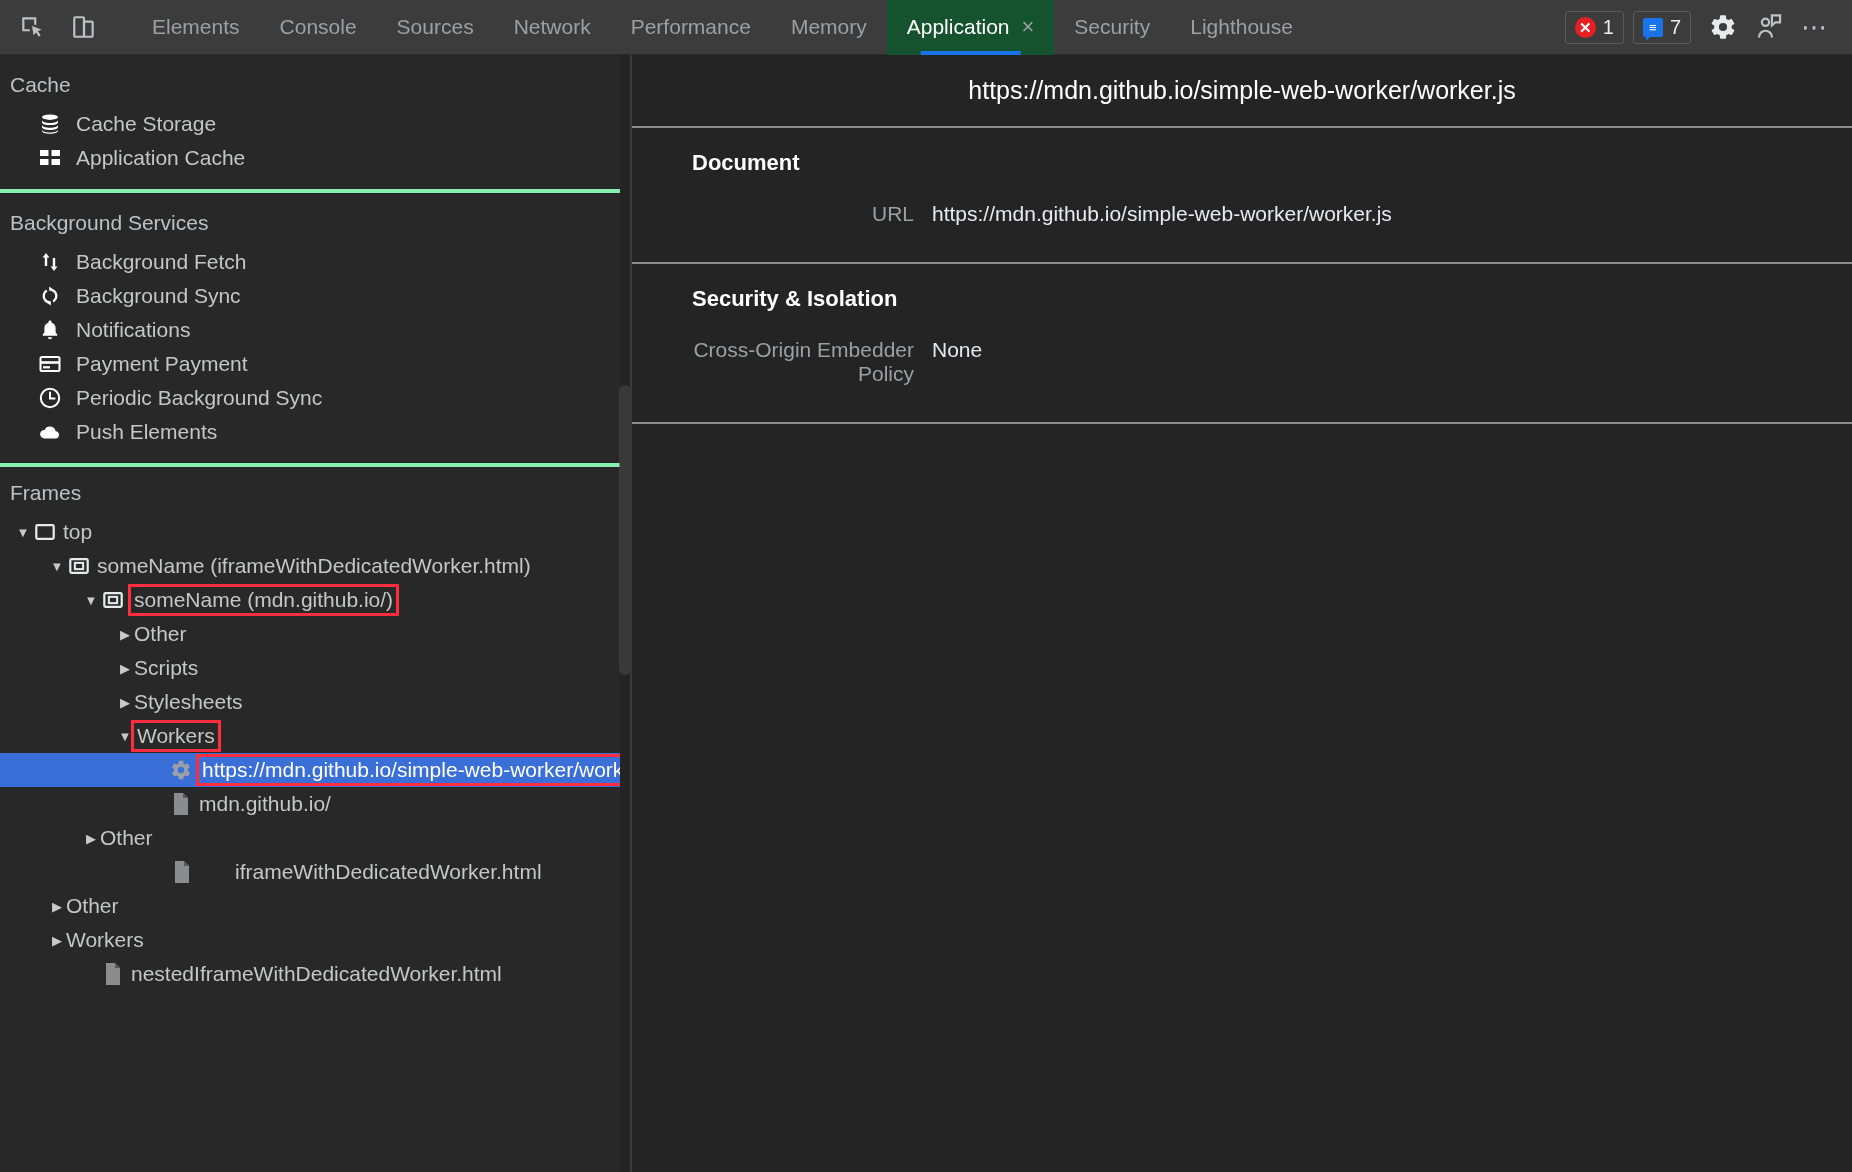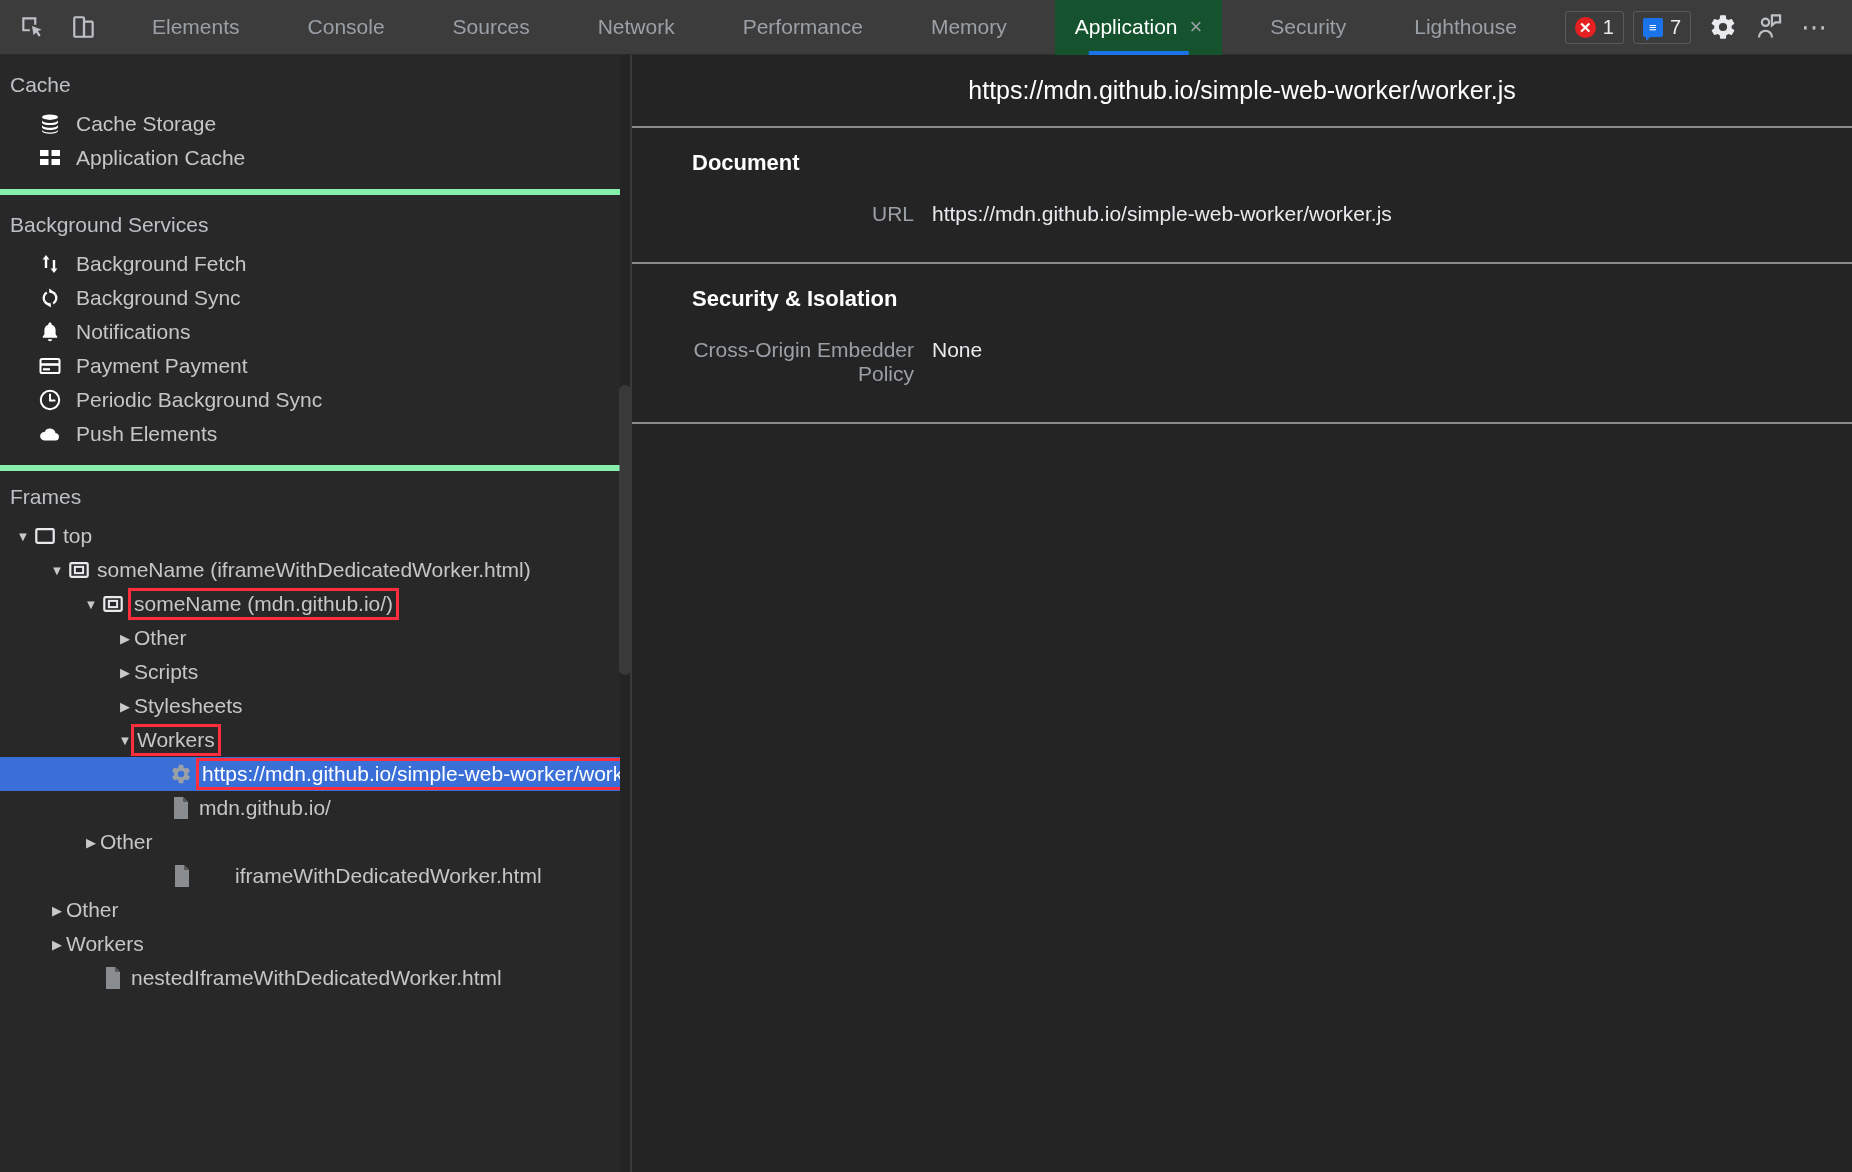--- a/index.html
+++ b/index.html
@@ -17,21 +17,21 @@
     background: #3c3c3c;
     display: flex; align-items: center;
     border-bottom: 1px solid #2b2b2b;
   }
   .tb-icon-btn {
     width: 52px; height: 55px;
     display: flex; align-items: center; justify-content: center;
     cursor: pointer;
   }
   .tb-icon-btn:first-child { margin-left: 6px; }
-  .tabs { display: flex; align-items: stretch; height: 55px; margin-left: 22px; gap: 28px; }
+  .tabs { display: flex; align-items: stretch; height: 55px; margin-left: 22px; }
   .tab {
     position: relative;
     display: flex; align-items: center; justify-content: center;
     padding: 0 20px; height: 55px;
     color: #9aa0a6; font-size: 21px; white-space: nowrap;
     cursor: pointer;
   }
   .tab.active { background: #14532d; color: #ffffff; }
   .tab.active::after {
     content: ""; position: absolute; left: 50%; transform: translateX(-50%);
@@ -64,21 +64,21 @@
   }
   .msg-sq span { color: #fff; font-size: 13px; line-height: 1; }
   .tb-right .tb-icon-btn { width: 46px; }
   .dots { color: #bdc1c6; font-size: 26px; letter-spacing: 2px; line-height: 1; }
 
   
   #sidebar {
     position: absolute; left: 0; top: 55px; width: 620px; height: 1117px;
     background: #282828; overflow: hidden;
   }
-  .section { border-bottom: 6px solid #86efac; padding: 10px 0 14px 0; }
+  .section { border-bottom: 4px solid #86efac; padding: 10px 0 14px 0; }
   .section-title {
     color: #bdc1c6; font-size: 21px; padding: 8px 0 10px 10px;
   }
   .s-item {
     display: flex; align-items: center; height: 34px;
     padding-left: 38px; cursor: pointer;
   }
   .s-item .ico { width: 30px; height: 24px; display:flex; align-items:center; margin-right: 8px; }
   .s-item .lbl { color: #c4c7c5; font-size: 21px; white-space: nowrap; }
 

